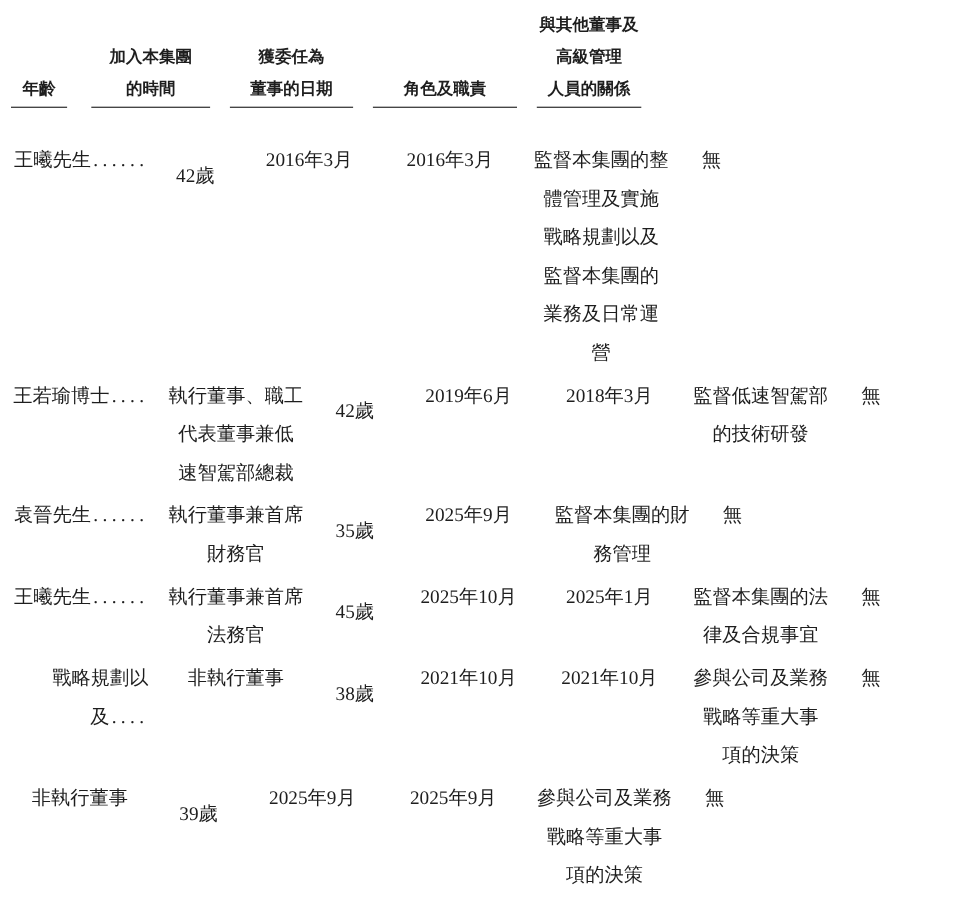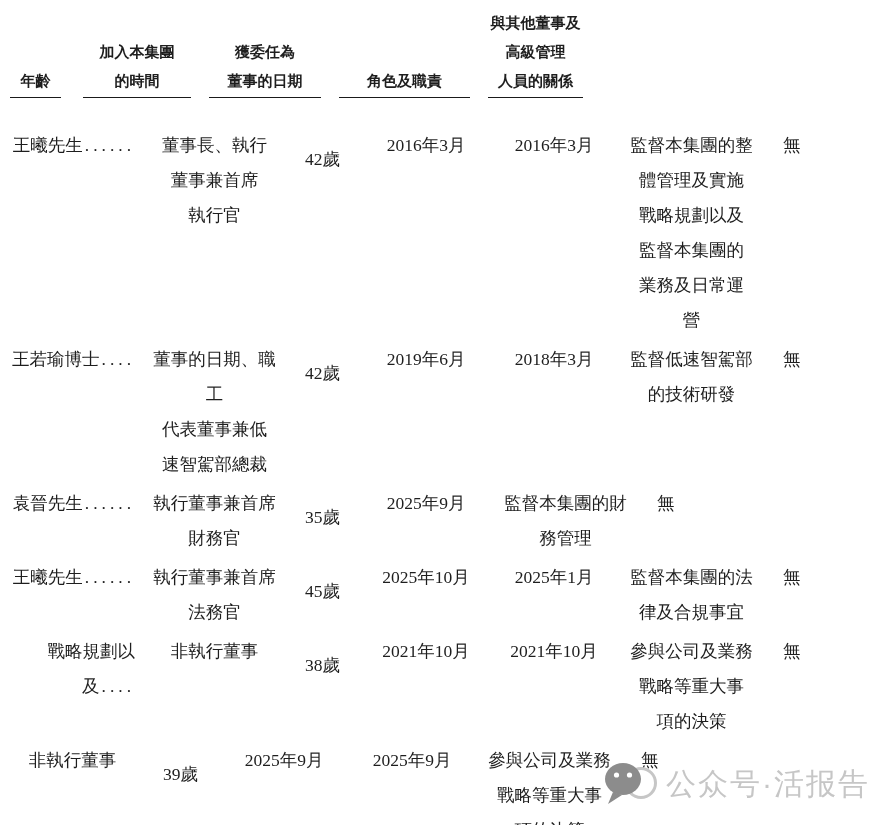--- a/index.html
+++ b/index.html
@@ -85,38 +85,35 @@
       <div class="hcell c3">獲委任為
 董事的日期</div>
       <div class="hcell c5">角色及職責</div>
       <div class="hcell c6">與其他董事及
 高級管理
 人員的關係</div>
     </div>
 
     <div class="brow first">
       <div class="bcell c0"><span>王曦先生</span><span class="dots">......</span></div>
-      <div class="bcell c1">董事長、執行
-董事兼首席
-執行官</div>
       <div class="bcell c2">42歲</div>
       <div class="bcell c3">2016年3月</div>
       <div class="bcell c4">2016年3月</div>
       <div class="bcell c5">監督本集團的整
 體管理及實施
 戰略規劃以及
 監督本集團的
 業務及日常運
 營</div>
       <div class="bcell c6">無</div>
     </div>
 
     <div class="brow">
       <div class="bcell c0"><span>王若瑜博士</span><span class="dots">....</span></div>
-      <div class="bcell c1">董事的日期、職工
+      <div class="bcell c1">執行董事、職工
 代表董事兼低
 速智駕部總裁</div>
       <div class="bcell c2">42歲</div>
       <div class="bcell c3">2019年6月</div>
       <div class="bcell c4">2018年3月</div>
       <div class="bcell c5">監督低速智駕部
 的技術研發</div>
       <div class="bcell c6">無</div>
     </div>
 
@@ -161,23 +158,13 @@
       <div class="bcell c3">2025年9月</div>
       <div class="bcell c4">2025年9月</div>
       <div class="bcell c5">參與公司及業務
 戰略等重大事
 項的決策</div>
       <div class="bcell c6">無</div>
     </div>
 
   </div>
 
-  <div class="watermark">
-    <svg class="wm-icon" width="54" height="48" viewBox="0 0 54 48" aria-hidden="true">
-      <circle cx="37" cy="23" r="14.5" fill="none" stroke="var(--watermark-color)" stroke-width="3"></circle>
-      <ellipse cx="19" cy="19" rx="18" ry="16" fill="var(--watermark-icon-color)"></ellipse>
-      <polygon points="9,32 4,44 18,35" fill="var(--watermark-icon-color)"></polygon>
-      <circle cx="12.5" cy="15" r="2.6" fill="#ffffff"></circle>
-      <circle cx="25.5" cy="15" r="2.6" fill="#ffffff"></circle>
-    </svg>
-    <span class="wm-text">公众号·活报告</span>
-  </div>
 </div>
 
 </body></html>

